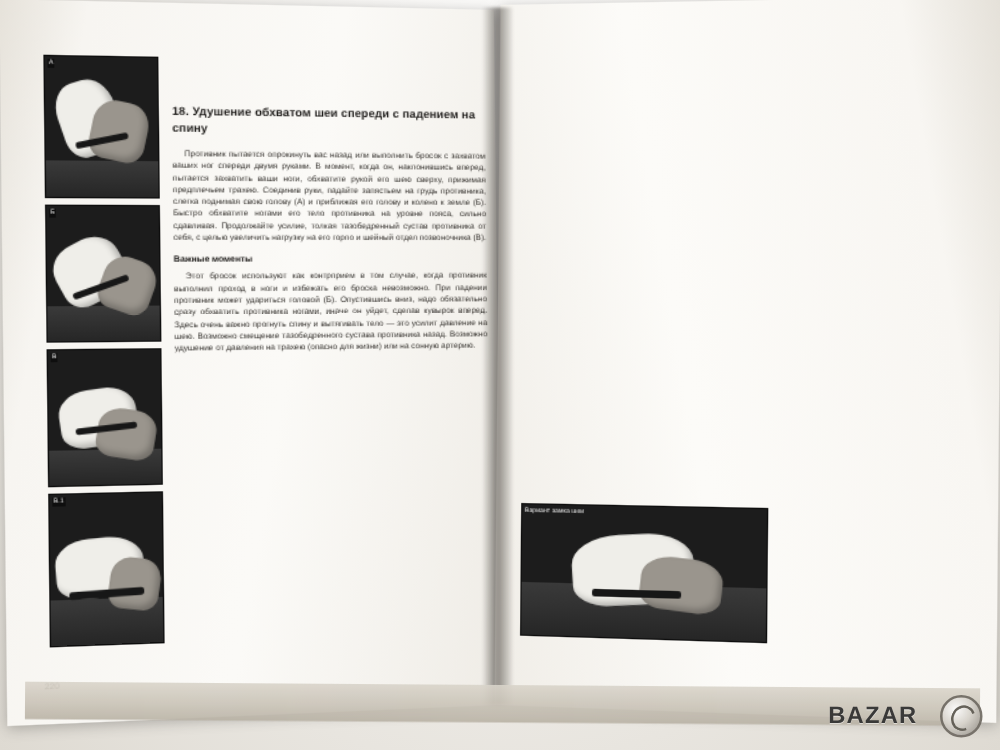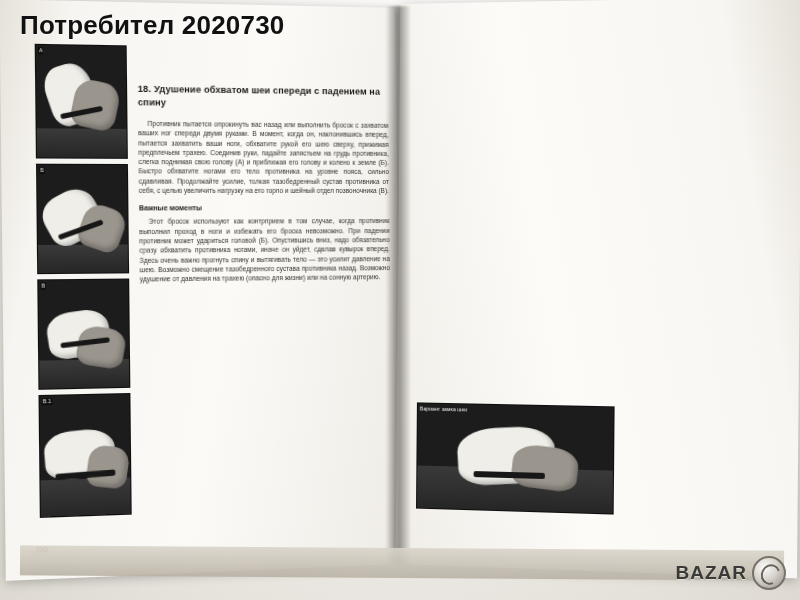--- a/index.html
+++ b/index.html
@@ -171,21 +171,21 @@
     font-weight: bold;
     color: #111111;
     letter-spacing: 0.2px;
     text-shadow: 0 1px 0 rgba(255,255,255,0.7);
   }
   .wm {
     position: absolute;
     right: 14px; bottom: 10px;
     display: flex;
     align-items: center;
-    gap: 5px;
+    gap: 18px;
     opacity: 0.92;
   }
   .wm-text {
     font-size: 19px;
     font-weight: bold;
     color: #2e2e2e;
     letter-spacing: 1px;
     text-shadow: 0 1px 0 rgba(255,255,255,0.55);
   }
   .wm-logo {
@@ -265,20 +265,19 @@
         <div class="belt" style="left:56px; top:66px; width:70px; height:6px"></div>
         <span class="cap">Вариант замка шеи</span>
       </div>
 
     </div>
 
     <div class="gutter"></div>
     <div class="page-edge-bottom"></div>
   </div>
 
-  <div class="topbar-text">Потребител 2020730</div>
 
   <div class="wm">
     <div class="wm-text">BAZAR</div>
     <div class="wm-logo"></div>
   </div>
 
 </div>
 
 </body></html>

